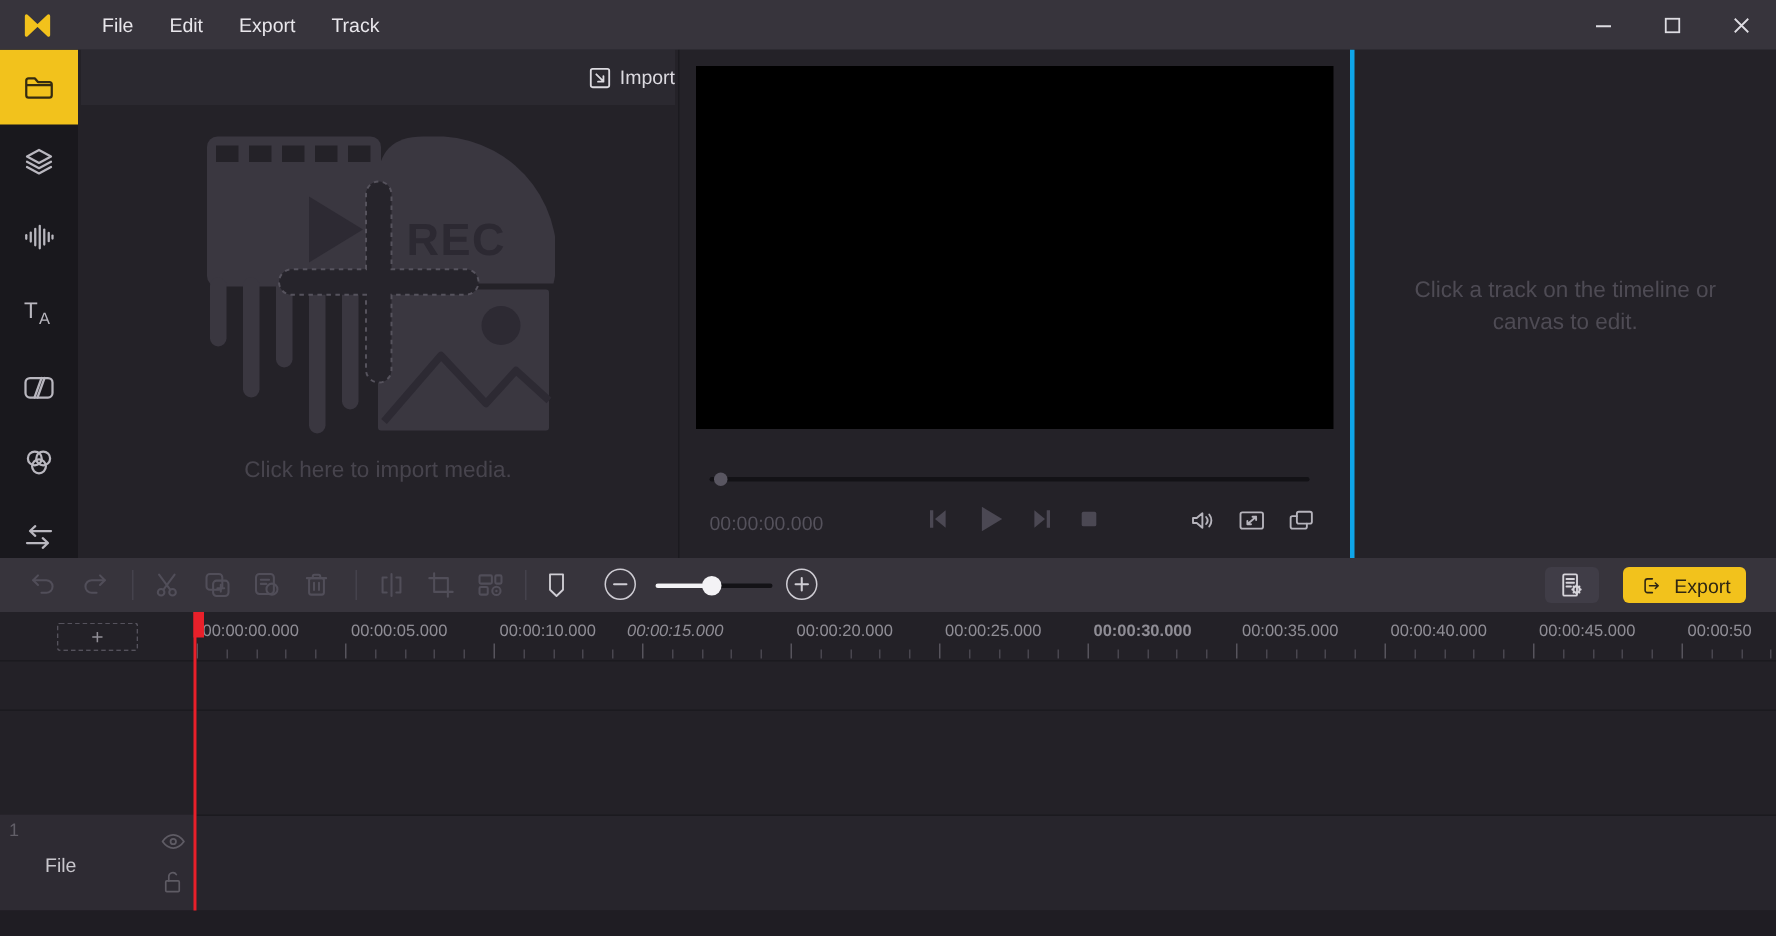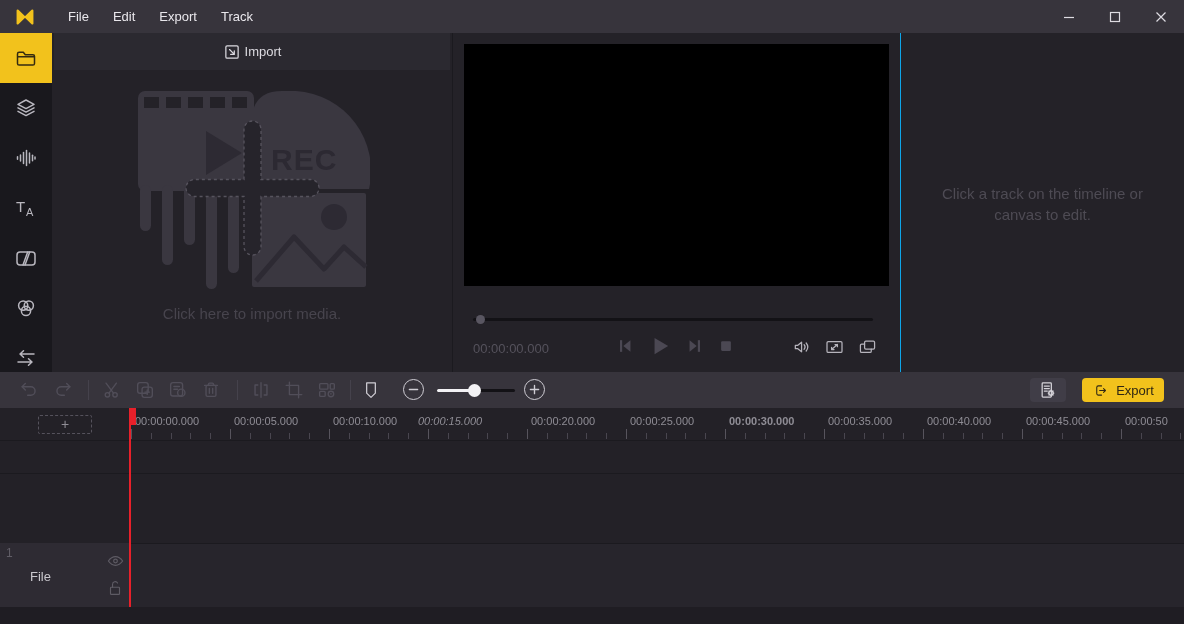--- a/index.html
+++ b/index.html
@@ -24,42 +24,42 @@
   .sidebar { position:absolute; top:33px; left:0; width:52px; height:339px;
              background:#19181d; overflow:hidden; z-index:5; }
   .side-item { width:52px; height:50px; display:flex; align-items:center; justify-content:center; color:#b9b7bf; }
   .side-item.active { background:#f2c21c; color:#352b10; }
 
   
   .media-panel { position:absolute; top:33px; left:52px; width:400px; height:339px;
                  background:#242228; }
   .tabstrip { position:absolute; top:0; left:2px; width:396px; height:37px;
               background:#2b2930; display:flex; }
-  .tab { flex:1; display:flex; align-items:center; justify-content:center; gap:4px;
+  .tab { flex:1; display:flex; align-items:center; justify-content:flex-end; gap:4px;
          color:#dcdae0; font-size:13px; }
   .tab + .tab { border-left:1px solid #1c1b20; }
   .collage { position:absolute; left:78px; top:52px; }
   .import-hint { position:absolute; top:272px; left:0; width:100%; text-align:center;
                  color:#47444d; font-size:15px; }
 
   
   .preview-panel { position:absolute; top:33px; left:452px; width:448px; height:339px;
                    background:#242228; border-left:1px solid #1b1a1f; }
   .video { position:absolute; left:11px; top:11px; width:425px; height:242px; background:#000; }
   .seekbar { position:absolute; left:20px; top:285px; width:400px; height:3px;
              background:#131216; border-radius:2px; }
   .seek-dot { position:absolute; left:3px; top:-3px; width:9px; height:9px;
               border-radius:50%; background:#595661; }
   .pv-time { position:absolute; left:20px; top:308px; font-size:13px; color:#55525c; }
   .transport { position:absolute; left:162px; top:300px; display:flex; align-items:center; gap:12px; color:#4b4853; }
   .pv-right { position:absolute; right:22px; top:304px; display:flex; align-items:center; gap:12px; color:#b6b4bc; }
 
   
   .inspector { position:absolute; top:33px; left:900px; width:284px; height:339px;
-               background:#242228; border-left:1px solid #0ea5e9; }
+               background:#242228; border-left:3px solid #0ea5e9; }
   .inspector-msg { padding:150px 20px 0; text-align:center; color:#4e4b54;
                    font-size:15px; line-height:21px; }
 
   
   .toolbar { position:absolute; top:372px; left:0; width:1184px; height:36px;
              background:#37343c; z-index:20; }
   .tb-ico { position:absolute; top:7px; width:22px; height:22px; color:#514e59;
             display:flex; align-items:center; justify-content:center; }
   .tb-ico.bright { color:#cfcdd4; }
   .tb-sep { position:absolute; top:8px; width:1px; height:20px; background:#45424c; }

